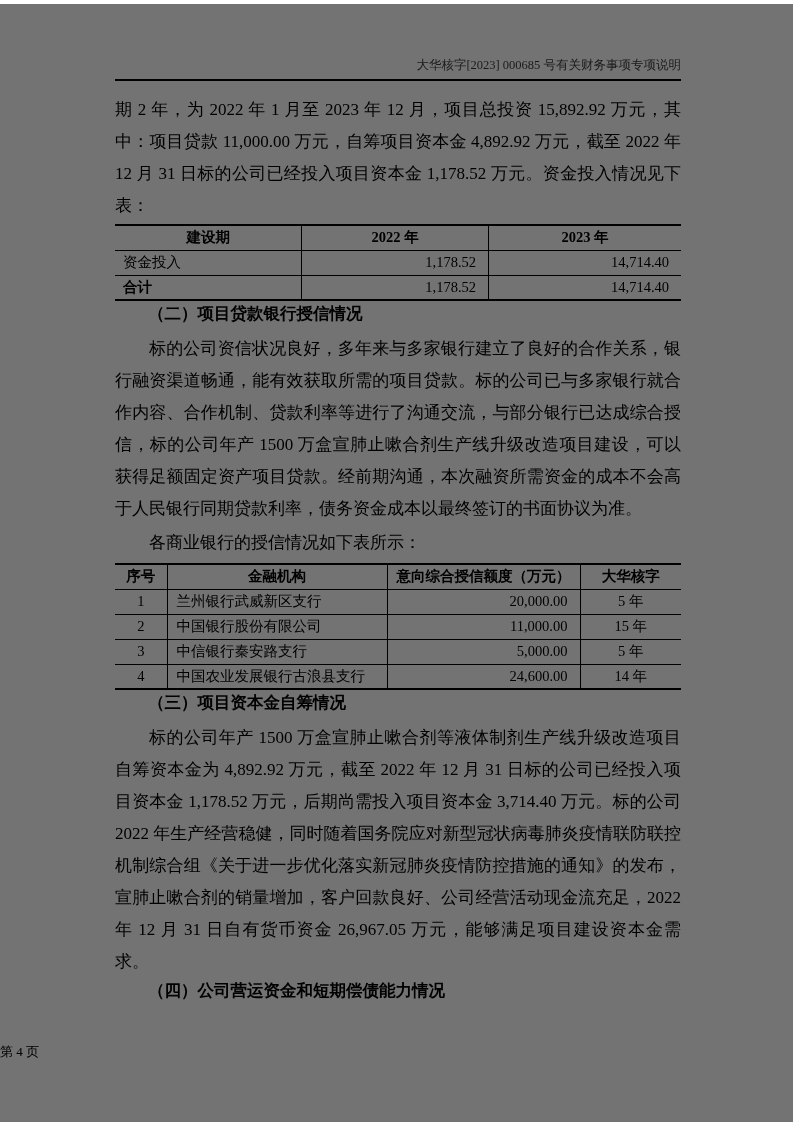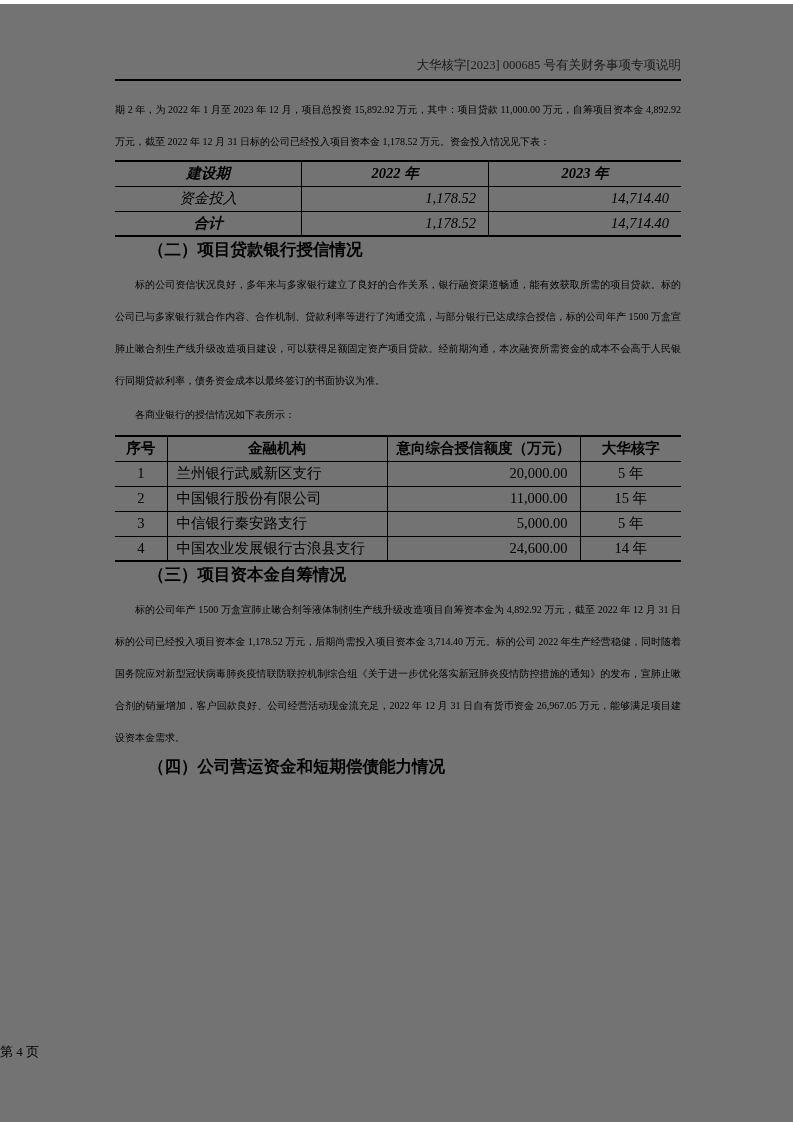--- a/index.html
+++ b/index.html
@@ -23,21 +23,21 @@
   .doc-header {
     padding-top: 52px;
     padding-bottom: 4px;
     border-bottom: 2px solid #000;
     text-align: right;
     font-size: 12.5px;
     line-height: 19px;
     color: #1a1a1a;
   }
   p.body-text {
-    font-size: 10px;
+    font-size: 17px;
     line-height: 32px;
     text-align: justify;
     text-justify: inter-ideograph;
   }
   p.indent { text-indent: 2em; }
   .p1 { margin-top: 13px; }
   .p2 { margin-top: 6px; }
   .p3 { margin-top: 2px; }
   .p4 { margin-top: 6px; }
   .unit-note {
@@ -57,36 +57,36 @@
   .h-3 { margin-top: 20px; }
   .h-4 { margin-top: 6px; }
   table.doc-table {
     width: 100%;
     table-layout: fixed;
     border-collapse: collapse;
     border-top: 2px solid #000;
     border-bottom: 2px solid #000;
     font-size: 14.5px;
   }
-  .t1 { margin-top: 2px; font-style: italic; }
+  .t1 { margin-top: 2px; }
   .t2 { margin-top: 4px; }
   .doc-table th, .doc-table td {
     border: 1px solid #000;
     height: 25px;
     padding: 2px 8px;
     line-height: 19px;
     vertical-align: middle;
   }
   .doc-table th:first-child, .doc-table td:first-child { border-left: none; }
   .doc-table th:last-child, .doc-table td:last-child { border-right: none; }
   .doc-table th { font-weight: bold; text-align: center; }
   .t1 th:nth-child(1) { width: 33%; }
   .t1 th:nth-child(2) { width: 33%; }
   .t1 th:nth-child(3) { width: 34%; }
-  .t1 td:nth-child(1) { text-align: center; }
+  .t1 td:nth-child(1) { }
   .t1 td:nth-child(2), .t1 td:nth-child(3) { text-align: right; padding-right: 12px; }
   .t1 tbody tr:last-child td:first-child { font-weight: bold; }
   .t2 th:nth-child(1) { width: 52px; }
   .t2 th:nth-child(2) { width: 220px; }
   .t2 th:nth-child(3) { width: 193px; }
   .t2 th:nth-child(4) { width: 101px; }
   .t2 td:nth-child(1) { text-align: center; }
   .t2 td:nth-child(2) { text-align: left; padding-left: 9px; }
   .t2 td:nth-child(3) { text-align: right; padding-right: 12px; padding-left: 48px; }
   .t2 td:nth-child(4) { text-align: center; }

